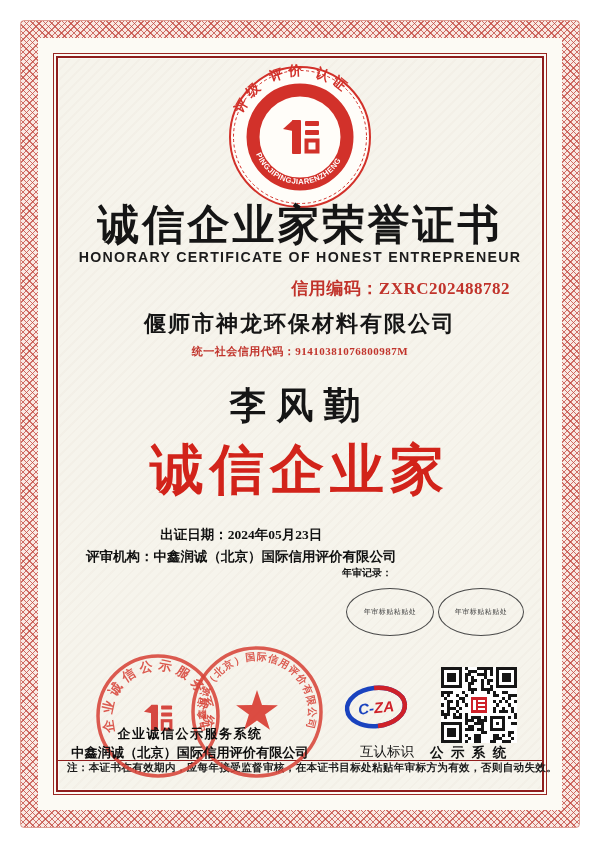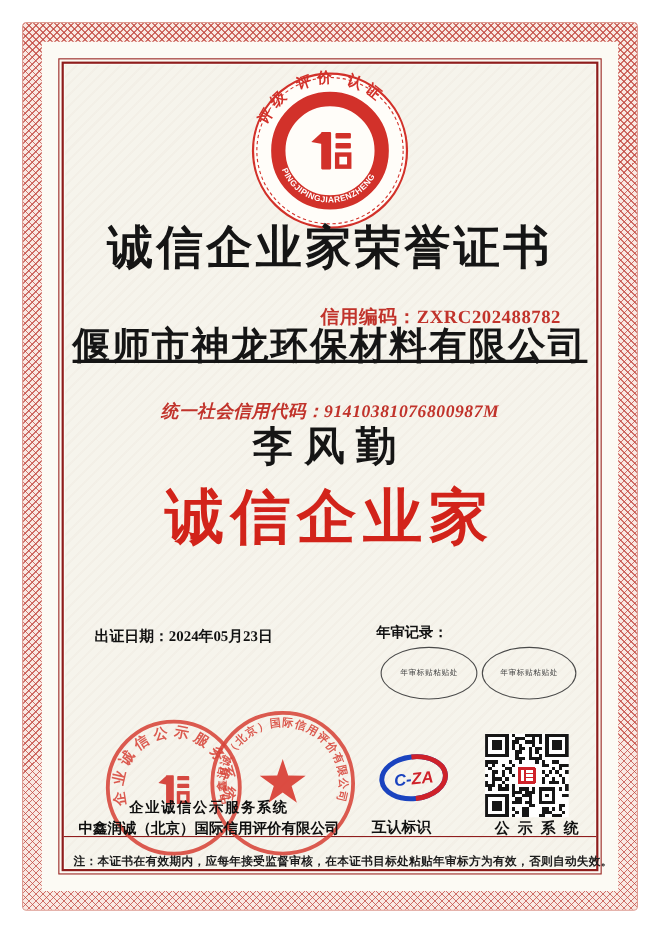--- a/index.html
+++ b/index.html
@@ -23,54 +23,54 @@
         background:
           repeating-linear-gradient(135deg, rgba(190,160,140,.05) 0 2px, transparent 2px 7px),
           #f6f4ec;}
   
   .ctr{position:absolute;left:0;right:0;text-align:center;color:#151515;}
   .title{top:197px;font-size:42px;font-weight:900;letter-spacing:3px;
          font-family:"DejaVu Sans",sans-serif;}
   .subtitle{top:249px;font-size:14.2px;font-weight:700;letter-spacing:1.3px;color:#1c1c1c;}
   .credit{position:absolute;top:277px;right:90px;color:#c1332b;font-weight:700;
           font-size:17px;font-family:"Liberation Serif",serif;letter-spacing:.5px;}
-  .company{top:291px;font-size:34px;font-weight:800;letter-spacing:2px;text-decoration:underline;}
-  .uscc{top:364px;font-size:16px;font-weight:700;color:#c1332b;
-        font-family:"Liberation Serif",serif;letter-spacing:.5px;font-style:italic;}
+  .company{top:309px;font-size:22px;font-weight:800;letter-spacing:2px;}
+  .uscc{top:344px;font-size:11px;font-weight:700;color:#c1332b;
+        font-family:"Liberation Serif",serif;letter-spacing:.5px;}
   .name{top:381px;font-size:37px;font-weight:900;letter-spacing:10px;}
   .honor{top:434px;font-size:54px;font-weight:900;color:#d2231a;letter-spacing:6px;
          font-family:"DejaVu Sans",sans-serif;}
-  .details{position:absolute;left:86px;top:568px;font-family:"Liberation Serif",serif;text-align:center;}
+  .details{position:absolute;left:86px;top:524px;font-family:"Liberation Serif",serif;text-align:center;}
   .drow{font-size:13.5px;font-weight:700;color:#111;line-height:22px;white-space:nowrap;}
-  .annual-label{position:absolute;left:342px;top:566px;font-size:13px;font-weight:700;
+  .annual-label{position:absolute;left:342px;top:566px;font-size:10px;font-weight:700;
         font-family:"Liberation Serif",serif;color:#111;}
   .oval{position:absolute;border:1.5px solid #4a4a4a;border-radius:50%;
         display:flex;align-items:center;justify-content:center;
         font-size:7px;color:#444;letter-spacing:.5px;}
   .oval1{left:346px;top:588px;width:86px;height:46px;}
   .oval2{left:438px;top:588px;width:84px;height:46px;}
   
   .badge{position:absolute;left:50%;margin-left:-75px;top:62px;width:150px;height:150px;}
   .seal{position:absolute;opacity:.88;z-index:1;pointer-events:none;}
   .seal-left{left:94px;top:652px;width:128px;height:128px;}
   .seal-right{left:189px;top:644px;width:136px;height:136px;}
   
   .footer-lines{position:absolute;left:58px;top:724px;width:264px;text-align:center;z-index:2;
         font-family:"Liberation Serif",serif;color:#0e0e0e;}
   .fl1{font-size:13px;font-weight:700;letter-spacing:1.5px;line-height:19px;}
   .fl2{font-size:13.2px;font-weight:700;line-height:19px;white-space:nowrap;}
   .cza{position:absolute;left:343px;top:683px;width:66px;height:48px;transform:rotate(-6deg);}
-  .mutual{position:absolute;left:338px;top:743px;width:76px;text-align:left;
-        font-size:13.5px;font-weight:700;font-family:"Liberation Serif",serif;color:#111;}
+  .mutual{position:absolute;left:338px;top:743px;width:76px;text-align:right;
+        font-size:13.5px;font-weight:400;font-family:"Liberation Serif",serif;color:#111;}
   .qr{position:absolute;left:441px;top:667px;width:76px;height:76px;background:#fff;}
-  .public{position:absolute;left:430px;top:744px;width:98px;text-align:right;
+  .public{position:absolute;left:430px;top:744px;width:98px;text-align:left;
         font-size:13.5px;font-weight:700;font-family:"Liberation Serif",serif;color:#111;
         letter-spacing:2px;white-space:nowrap;}
   .note-strip{position:absolute;left:58px;right:58px;bottom:58px;height:29px;
-        border-top:1.5px solid #8f1d1d;display:flex;align-items:flex-end;justify-content:center;padding-left:24px;}
+        border-top:1.5px solid #8f1d1d;display:flex;align-items:flex-start;justify-content:center;padding-left:24px;}
   .note-text{font-size:10.6px;font-weight:700;color:#1b1b1b;letter-spacing:.3px;
         font-family:"Liberation Serif",serif;white-space:nowrap;}
   svg text{font-family:"Liberation Sans",sans-serif;}
 </style>
 </head>
 <body>
 
 <div class="page">
 
   <div class="lace">
@@ -99,31 +99,35 @@
     <text font-size="13.5" font-weight="bold" fill="#d2312a" letter-spacing="4.5">
       <textPath href="#badge-top-arc" startOffset="2">评级 评价 认证</textPath>
     </text>
     <text font-size="7.6" font-weight="bold" fill="#fff" letter-spacing="0.4">
       <textPath href="#badge-bot-arc" startOffset="1">PINGJIPINGJIARENZHENG</textPath>
     </text>
     <use href="#xin" transform="translate(55,55)"></use>
   </svg>
 
   <div class="ctr title">诚信企业家荣誉证书</div>
+  <div class="ctr subtitle">HONORARY CERTIFICATE OF HONEST ENTREPRENEUR</div>
   <div class="credit">信用编码：ZXRC202488782</div>
 
   <div class="ctr company">偃师市神龙环保材料有限公司</div>
   <div class="ctr uscc">统一社会信用代码：91410381076800987M</div>
 
   <div class="ctr honor">诚信企业家</div>
   <div class="ctr name">李风勤</div>
 
   <div class="details">
     <div class="drow">
       <span>出证日期：</span><span>2024年05月23日</span>
+    </div>
+    <div class="drow">
+      <span>评审机构：</span><span>中鑫润诚（北京）国际信用评价有限公司</span>
     </div>
   </div>
 
   <div class="annual-label">年审记录：</div>
   <div class="oval oval1">
     <span>年审标贴粘贴处</span>
   </div>
   <div class="oval oval2">
     <span>年审标贴粘贴处</span>
   </div>

